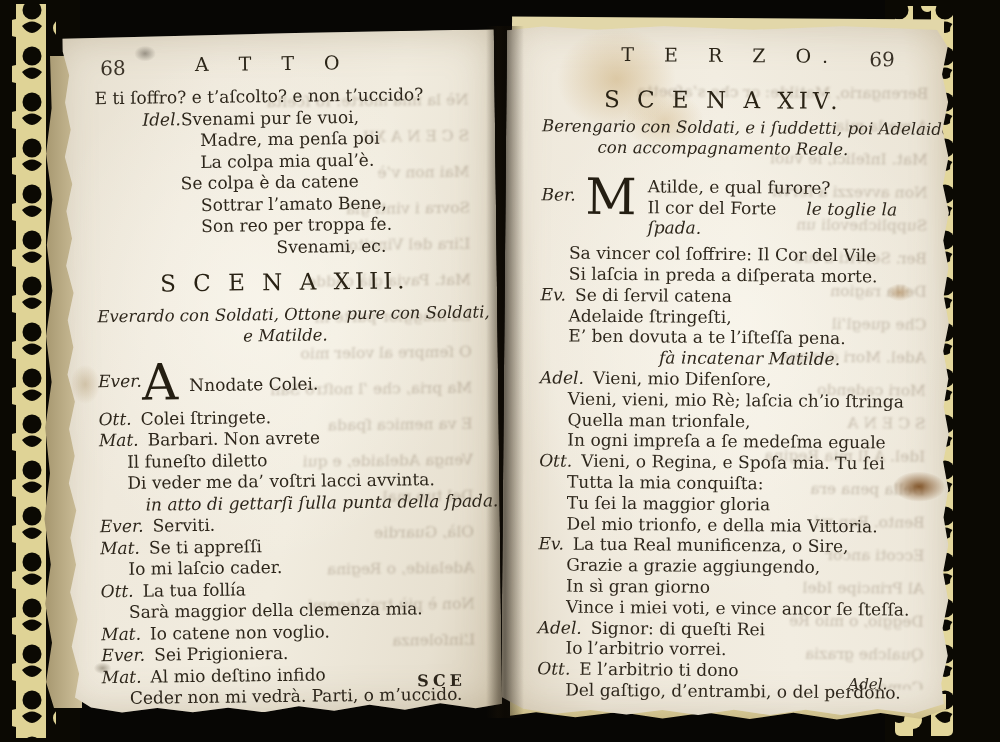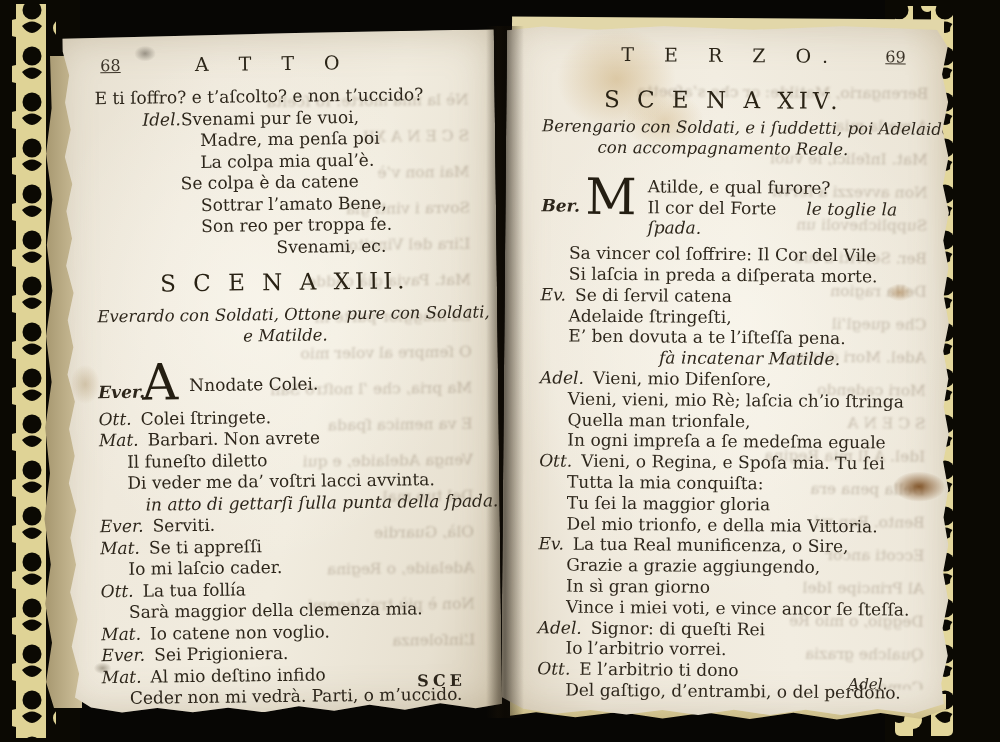--- a/index.html
+++ b/index.html
@@ -49,43 +49,43 @@
   .st-r1{top:4px;left:50px;width:120px;height:104px;background:radial-gradient(ellipse,rgba(188,148,78,.40),rgba(188,148,78,0) 70%);}
   .st-r2{top:66px;left:118px;width:80px;height:62px;background:radial-gradient(ellipse,rgba(188,148,78,.30),rgba(188,148,78,0) 70%);}
   .st-r3{top:446px;right:6px;width:52px;height:30px;background:radial-gradient(ellipse,rgba(116,66,18,.85),rgba(116,66,18,0) 72%);}
   .st-r4{top:258px;right:40px;width:26px;height:18px;background:radial-gradient(ellipse,rgba(150,100,40,.45),rgba(150,100,40,0) 70%);}
   .st-l1{top:12px;left:82px;width:22px;height:16px;background:radial-gradient(ellipse,rgba(90,84,74,.55),rgba(90,84,74,0) 70%);}
   .st-l2{top:330px;left:14px;width:30px;height:40px;background:radial-gradient(ellipse,rgba(160,130,80,.35),rgba(160,130,80,0) 70%);}
   .st-l3{bottom:40px;left:34px;width:18px;height:12px;background:radial-gradient(ellipse,rgba(100,90,70,.5),rgba(100,90,70,0) 70%);}
 
   
   .pg-header{position:relative;z-index:3;height:28px;margin-top:20px;}
-  .pagenum{position:absolute;top:2px;font-size:16px;color:#3a3227;text-decoration:underline;}
+  .pagenum{position:absolute;top:2px;font-size:20px;color:#3a3227;}
   .pagenum-left{left:48px;}
-  .pagenum-right{right:49px;}
+  .pagenum-right{right:60px;}
   .running{position:absolute;left:0;right:0;text-align:center;font-size:19px;letter-spacing:12px;color:#2b2518;}
 
   
   .textcol{position:relative;z-index:3;color:#2d261b;}
   .textcol-left{padding:6px 24px 0 42px;font-size:17px;line-height:21.5px;}
   .textcol-right{padding:4px 50px 0 36px;font-size:17px;line-height:20.8px;}
   .vline{white-space:nowrap;}
   .ind-1{padding-left:28px;}.ind-2{padding-left:46px;}.ind-3{padding-left:85px;}
   .ind-4{padding-left:105px;}.ind-5{padding-left:180px;}
   .speaker{font-style:italic;margin-right:9px;text-align:right;}
   .speaker.gap{display:inline-block;width:86px;margin-right:0;}
   .stage{font-style:italic;}
   .stage.right{text-align:right;padding-right:62px;}
   .note{font-style:italic;margin-left:30px;}
   .scene-heading{text-align:center;font-size:23px;letter-spacing:5px;margin:14px 0 10px;color:#292214;white-space:nowrap;}
   .cast-line{text-align:center;font-style:italic;font-size:16.5px;line-height:21px;white-space:nowrap;}
   .mb6{margin-bottom:6px;}.mb8{margin-bottom:8px;}.mb14{margin-bottom:14px;}.mb18{margin-bottom:18px;}
 
   .drop-block{position:relative;margin:3px 0 5px;}
-  .drop-block .speaker{position:absolute;left:0;top:20px;font-weight:bold;}
+  .drop-block .speaker{position:absolute;left:0;top:9px;}
   .dropcap{float:left;font-size:50px;line-height:42px;margin:0 11px 0 44px;color:#241e12;}
   .drop-block::after{content:"";display:block;clear:both;}
   .drop-line.solo{padding-top:14px;}
 
   .catchword{position:absolute;z-index:3;color:#2d261b;}
   .cw-left{right:36px;bottom:20px;font-size:16px;letter-spacing:4px;font-weight:bold;}
   .cw-right{right:62px;bottom:24px;font-size:15px;font-style:italic;}
 </style>
 </head>
 <body>

